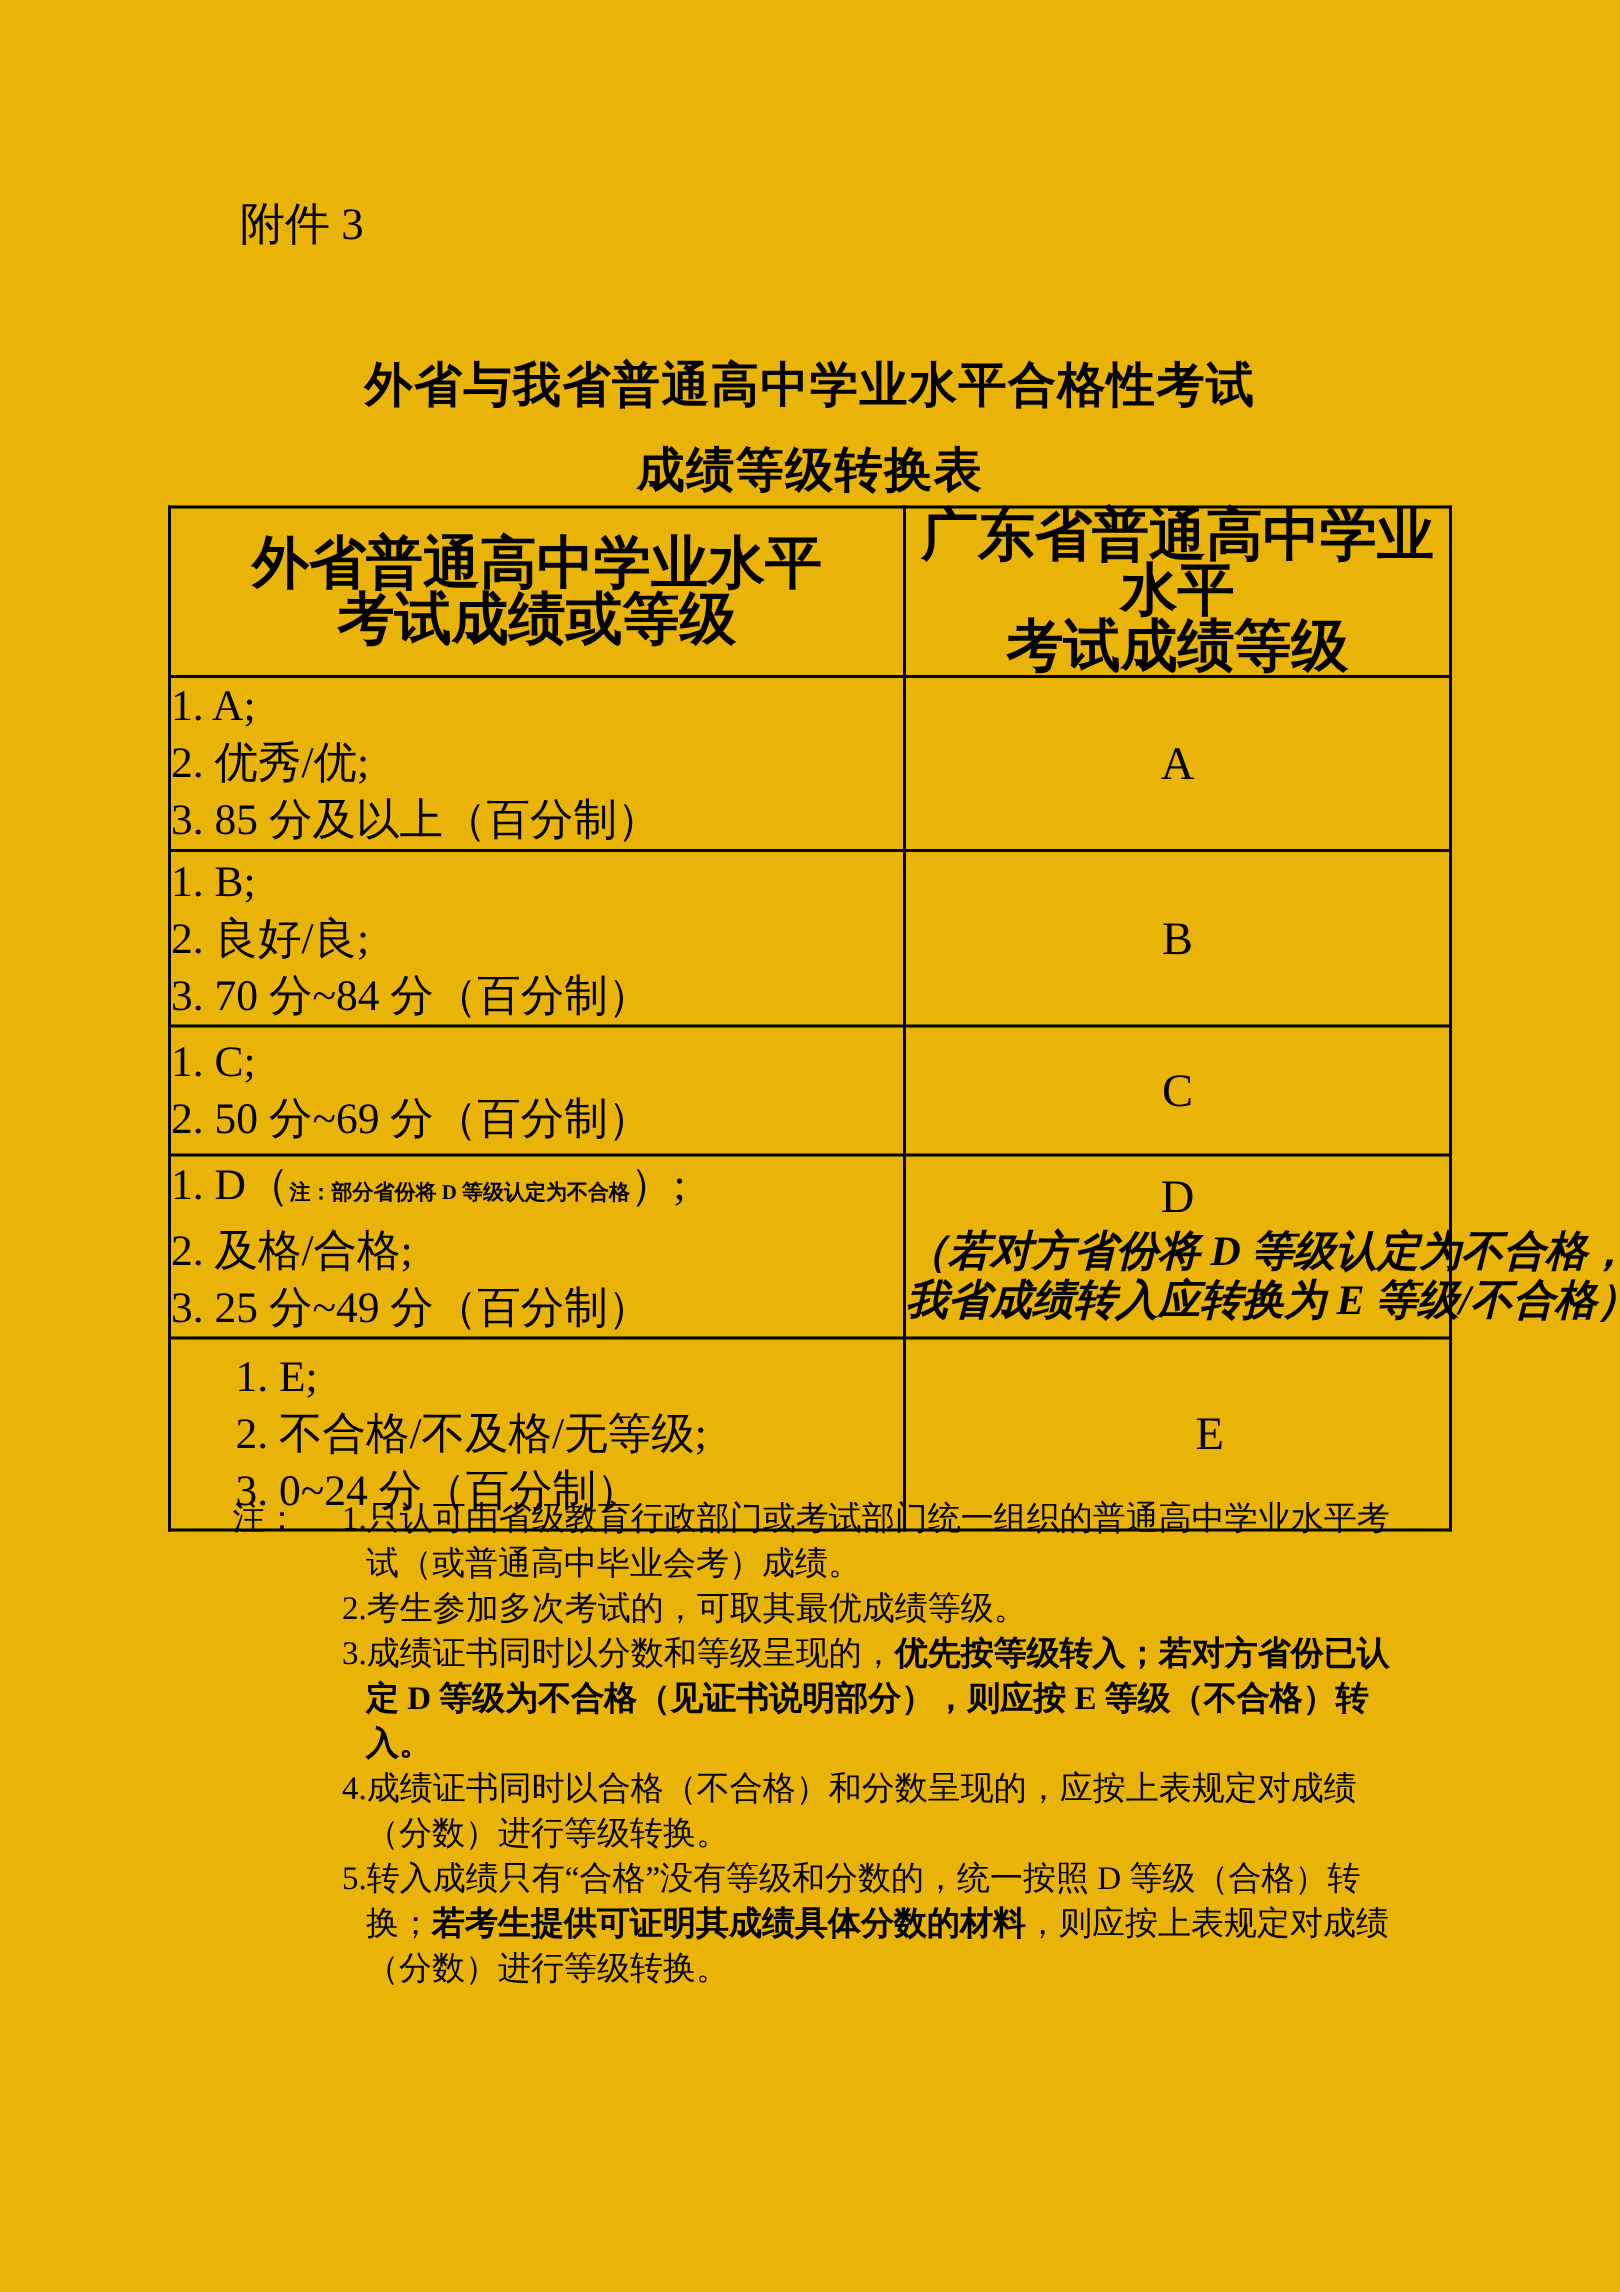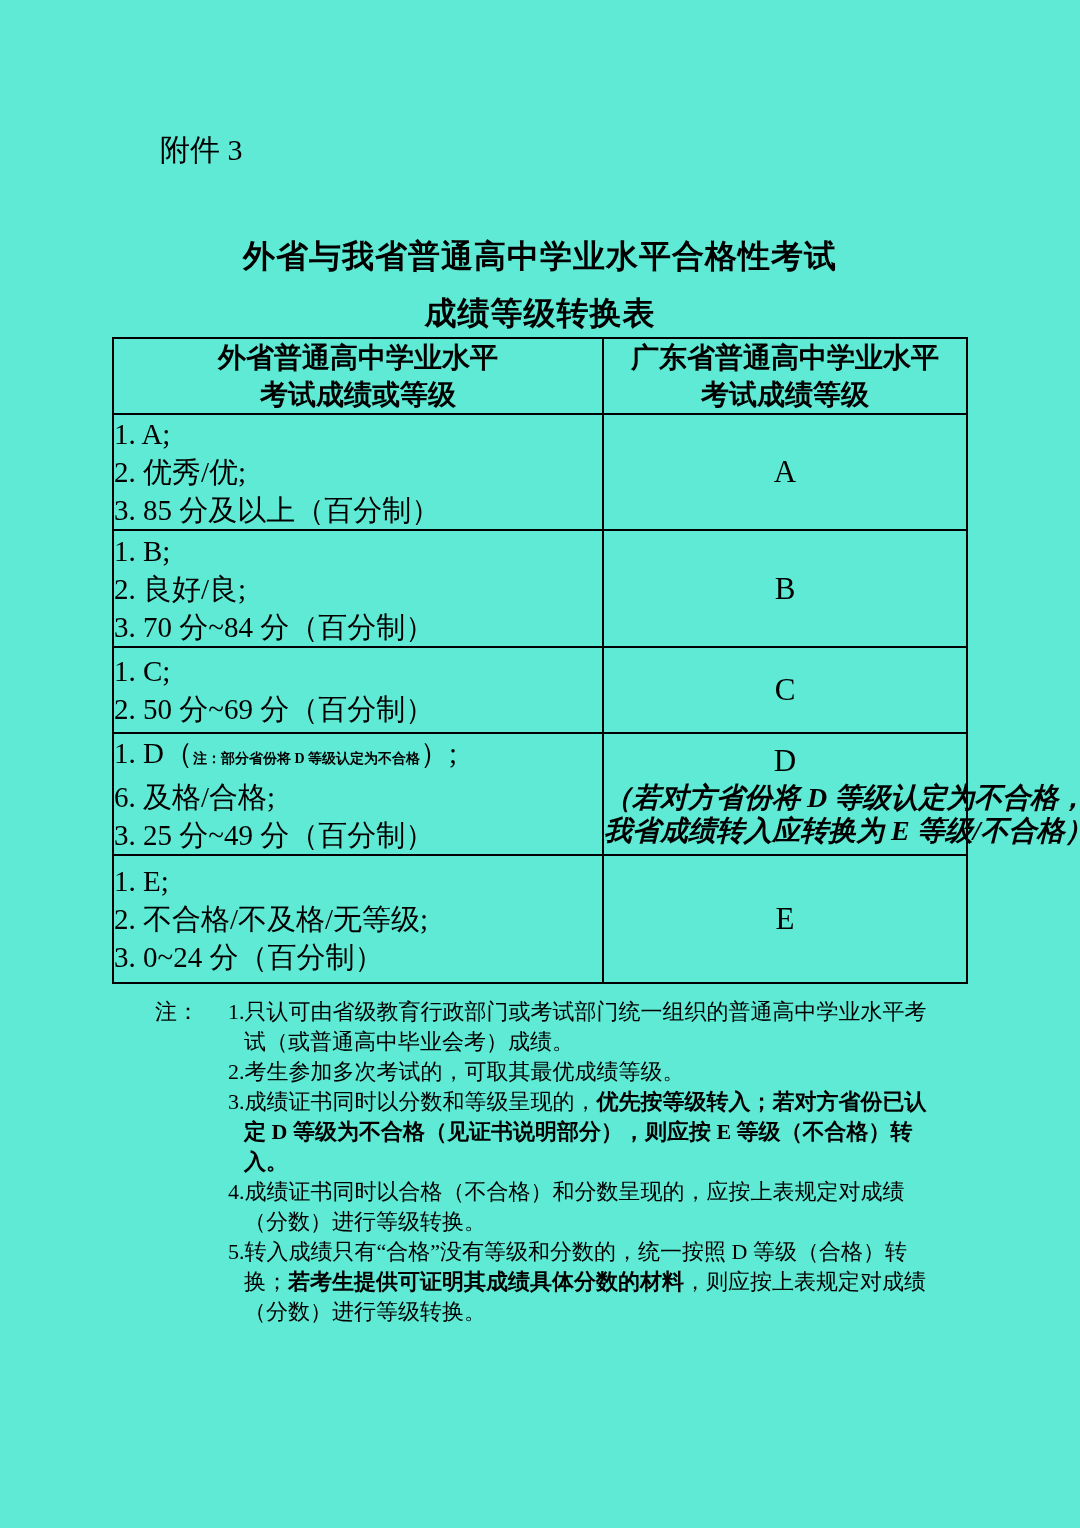--- a/index.html
+++ b/index.html
@@ -1,20 +1,20 @@
 <!DOCTYPE html>
 <html><head>
 <meta charset="utf-8">
 <style>
   html, body { margin: 0; padding: 0; background: #ffffff; }
   .page {
     position: relative;
     width: 1080px;
     height: 1528px;
-    background: #5eead4;
+    background: #eab308;
     color: #000000;
     font-family: "Liberation Serif", serif;
     overflow: hidden;
   }
   .attachment {
     position: absolute;
     left: 160px;
     top: 130px;
     font-size: 30px;
     line-height: 40px;
@@ -44,40 +44,40 @@
     padding: 0;
   }
   col.c1 { width: 490px; }
   col.c2 { width: 364px; }
   th.hdr {
     height: 73px;
     vertical-align: middle;
     text-align: center;
     font-family: "Liberation Sans", sans-serif;
     font-weight: 700;
-    font-size: 28px;
+    font-size: 38px;
     line-height: 37px;
   }
   td.left {
     vertical-align: middle;
     text-align: left;
     font-size: 29px;
     line-height: 38px;
     padding: 2px 6px 2px 9px;
   }
   td.right {
     vertical-align: middle;
     text-align: center;
     font-size: 31px;
   }
   tr.row-a td { height: 114px; margin-top: 43px; }
   tr.row-b td { height: 115px; }
   tr.row-c td { height: 84px; }
   tr.row-d td { height: 112px; }
-  tr.row-e td { height: 126px; }
+  tr.row-e td { height: 126px; padding-left: 43px; }
   .ln { white-space: nowrap; }
   .small-note {
     font-size: 14px;
     font-weight: bold;
   }
   .grade { font-size: 31px; line-height: 40px; }
   td.right-d { vertical-align: middle; padding: 2px 4px; }
   .right-note {
     font-size: 28px;
     font-weight: bold;
@@ -161,21 +161,21 @@
           <div class="ln">1. C;</div>
           <div class="ln">2. 50 分~69 分（百分制）</div>
         </td>
         <td class="right">
           <span class="grade">C</span>
         </td>
       </tr>
       <tr class="row-d">
         <td class="left">
           <div class="ln"><span>1. D（</span><span class="small-note">注：部分省份将 D 等级认定为不合格</span><span>）;</span></div>
-          <div class="ln">6. 及格/合格;</div>
+          <div class="ln">2. 及格/合格;</div>
           <div class="ln">3. 25 分~49 分（百分制）</div>
         </td>
         <td class="right right-d">
           <div class="grade">D</div>
           <div class="right-note">（若对方省份将 D 等级认定为不合格，</div>
           <div class="right-note">我省成绩转入应转换为 E 等级/不合格）</div>
         </td>
       </tr>
       <tr class="row-e">
         <td class="left">

